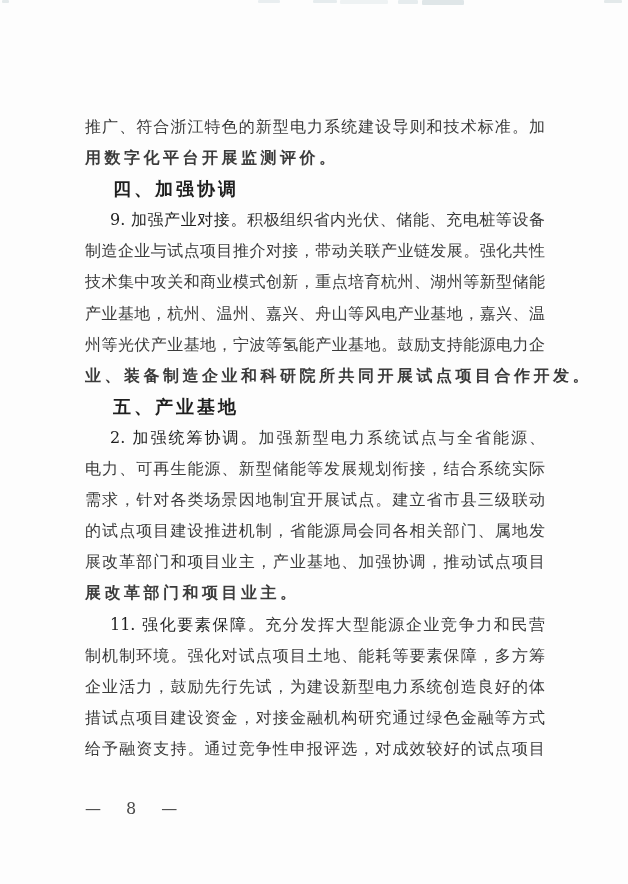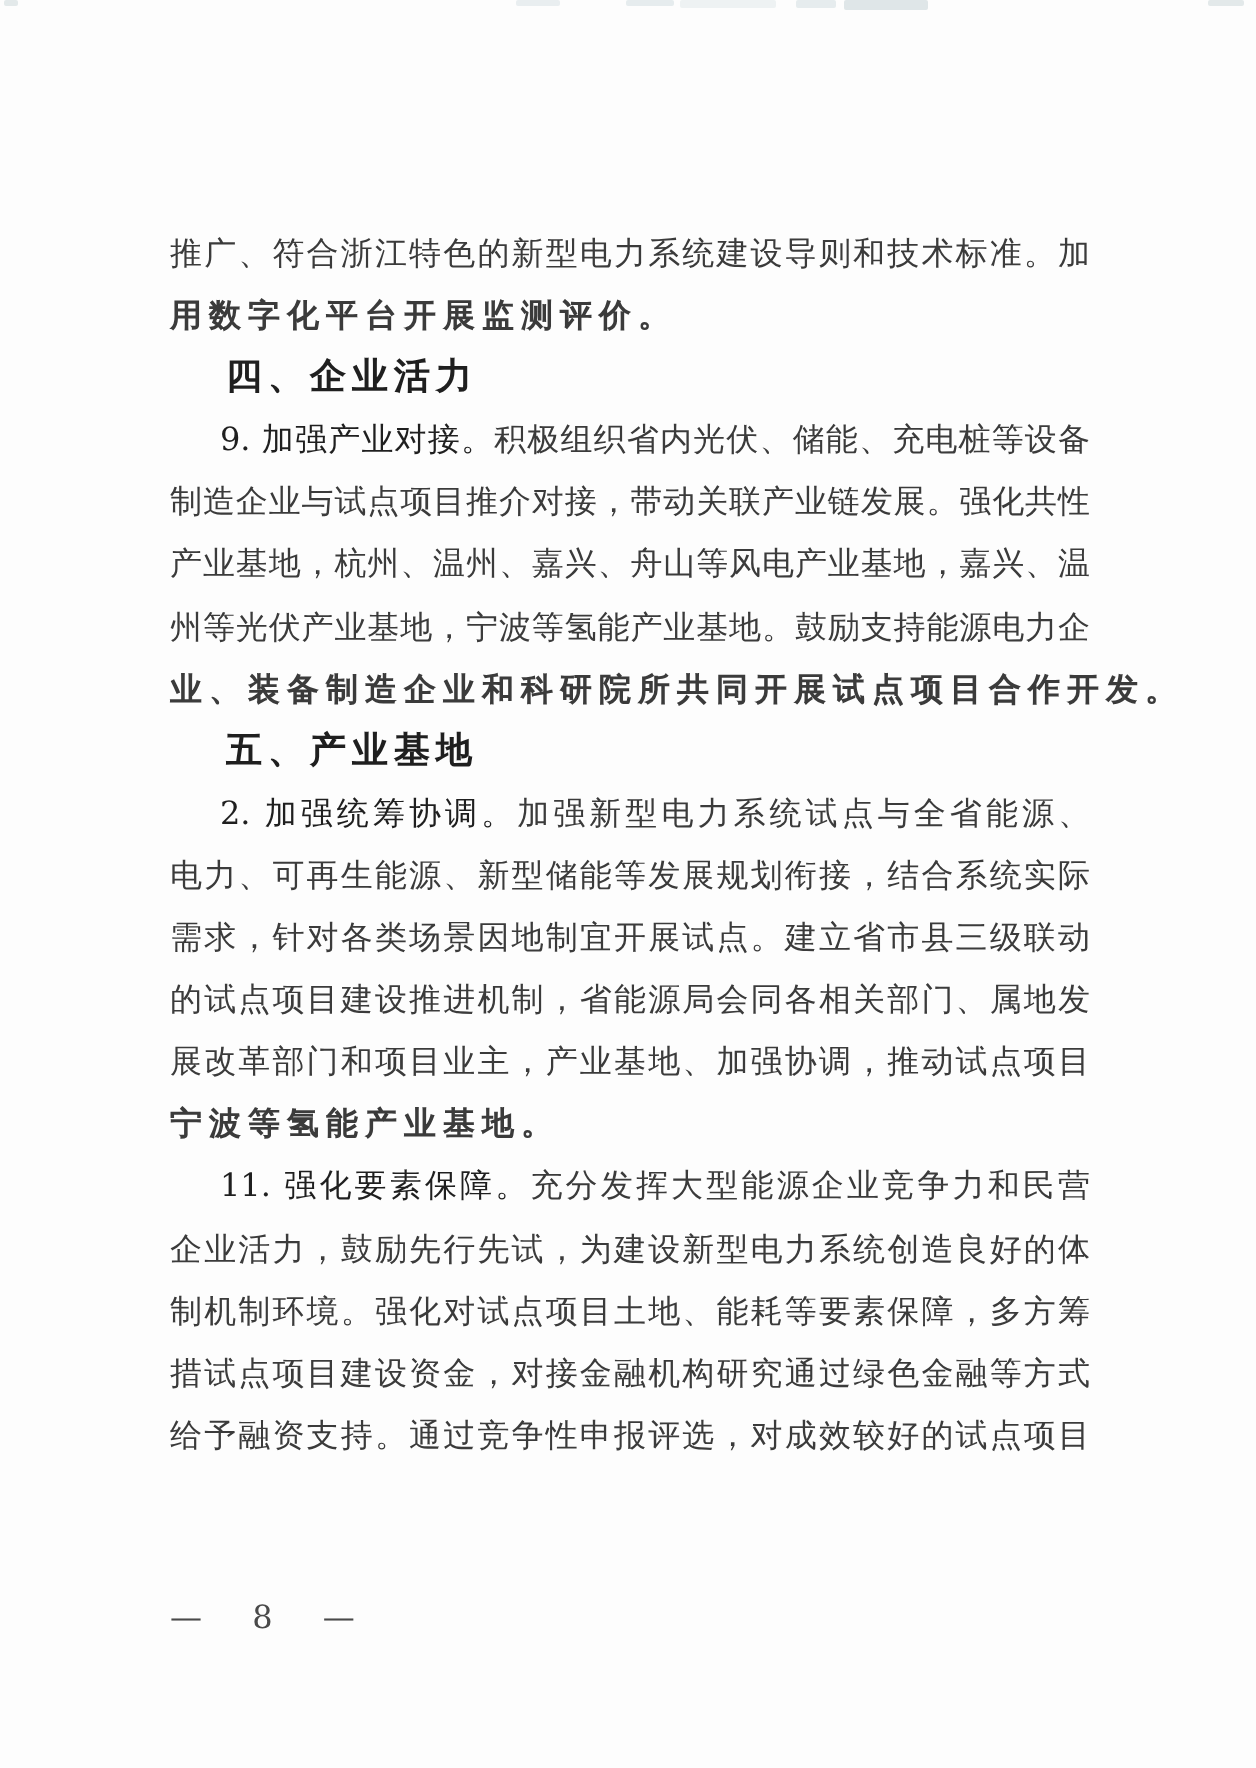--- a/index.html
+++ b/index.html
@@ -80,34 +80,35 @@
   <div class="artifact" style="left:258px;top:0;width:22px;height:3px;background:#e9eef0;"></div>
   <div class="artifact" style="left:313px;top:0;width:24px;height:3px;background:#e6ecee;"></div>
   <div class="artifact" style="left:340px;top:0;width:48px;height:4px;background:#eef2f3;"></div>
   <div class="artifact" style="left:398px;top:0;width:20px;height:4px;background:#e6ecee;"></div>
   <div class="artifact" style="left:422px;top:0;width:42px;height:5px;background:#dfe6e8;"></div>
   <div class="artifact" style="left:604px;top:0;width:18px;height:3px;background:#e3e9ea;"></div>
 
   <div class="doc-body">
       <div class="line justify">推广、符合浙江特色的新型电力系统建设导则和技术标准。加</div>
       <div class="line plain">用数字化平台开展监测评价。</div>
-      <div class="line heading plain">四、企业活力</div>
+      <div class="line heading plain">四、加强协调</div>
       <div class="line justify indent"><b>9. 加强产业对接。</b>积极组织省内光伏、储能、充电桩等设备</div>
       <div class="line justify">制造企业与试点项目推介对接，带动关联产业链发展。强化共性</div>
+      <div class="line justify">技术集中攻关和商业模式创新，重点培育杭州、湖州等新型储能</div>
       <div class="line justify">产业基地，杭州、温州、嘉兴、舟山等风电产业基地，嘉兴、温</div>
       <div class="line justify">州等光伏产业基地，宁波等氢能产业基地。鼓励支持能源电力企</div>
       <div class="line plain">业、装备制造企业和科研院所共同开展试点项目合作开发。</div>
       <div class="line heading plain">五、产业基地</div>
       <div class="line justify indent"><b>2. 加强统筹协调。</b>加强新型电力系统试点与全省能源、</div>
       <div class="line justify">电力、可再生能源、新型储能等发展规划衔接，结合系统实际</div>
       <div class="line justify">需求，针对各类场景因地制宜开展试点。建立省市县三级联动</div>
       <div class="line justify">的试点项目建设推进机制，省能源局会同各相关部门、属地发</div>
       <div class="line justify">展改革部门和项目业主，产业基地、加强协调，推动试点项目</div>
-      <div class="line plain">宁波等氢能产业基地。</div>
+      <div class="line plain">展改革部门和项目业主。</div>
       <div class="line justify indent"><b>11. 强化要素保障。</b>充分发挥大型能源企业竞争力和民营</div>
+      <div class="line justify">制机制环境。强化对试点项目土地、能耗等要素保障，多方筹</div>
       <div class="line justify">企业活力，鼓励先行先试，为建设新型电力系统创造良好的体</div>
-      <div class="line justify">制机制环境。强化对试点项目土地、能耗等要素保障，多方筹</div>
       <div class="line justify">措试点项目建设资金，对接金融机构研究通过绿色金融等方式</div>
       <div class="line justify">给予融资支持。通过竞争性申报评选，对成效较好的试点项目</div>
     </div>
 
   <div class="page-number">— 8 —</div>
 </div>
 
 </body></html>

